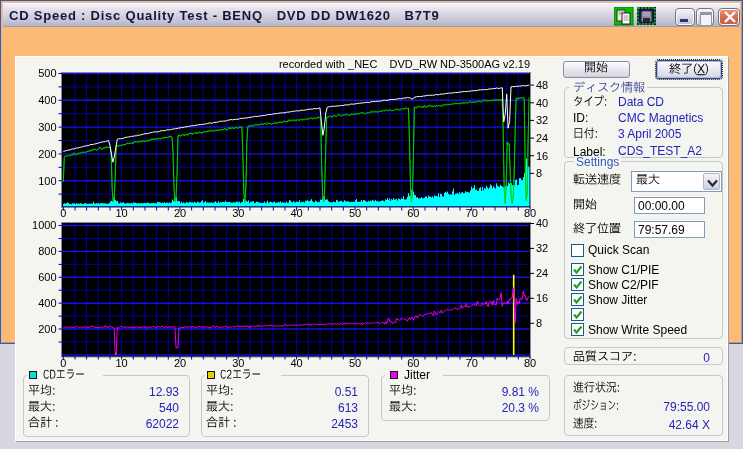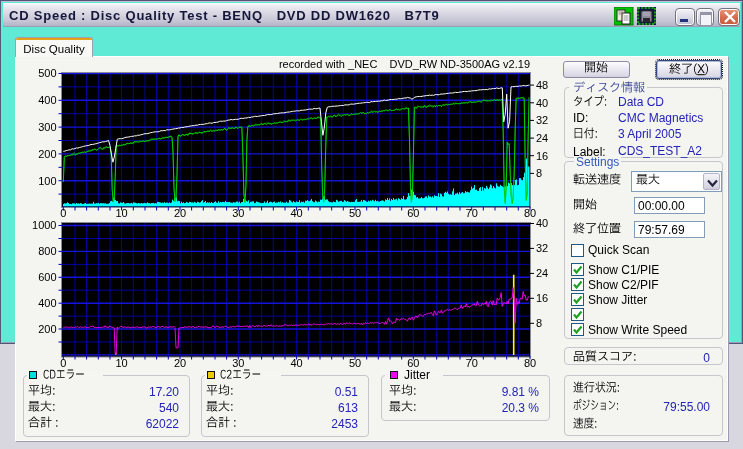--- a/index.html
+++ b/index.html
@@ -1,17 +1,17 @@
 <!DOCTYPE html>
 <html><head><meta charset="utf-8"><style>
 *{margin:0;padding:0;box-sizing:border-box}
 html,body{width:743px;height:449px;overflow:hidden}
 body{font-family:"Liberation Sans",sans-serif;background:#d8d7e0}
 .win{position:absolute;left:0;top:0;width:743px;height:344px;
-  background:#5eead4;border:1px solid #55557a;
+  background:#fdba74;border:1px solid #55557a;
   box-shadow:inset 1px 1px 0 #c0bfd2, inset -1px -1px 0 #9c9bb4}
 .title{position:absolute;left:2px;top:2px;right:2px;height:24px;
   background:linear-gradient(180deg,#fdfdfe 0%,#efeef5 10%,#d8d7e2 45%,#c5c4d4 80%,#b4b3c8 100%);
   border-bottom:1px solid #9d9cb5}
 .title .txt{position:absolute;left:6px;top:5px;font-size:13px;font-weight:bold;color:#16163a;letter-spacing:0.78px;white-space:pre}
 .tbtn{position:absolute;top:5px;height:18px;border-radius:4px;border:1px solid #73727e;
   background:linear-gradient(180deg,#f4f4f9,#d9d8e5 55%,#c3c2d4 95%);box-shadow:inset 0 0 0 1px #fdfdfe}
 .tbtn.min{left:672px;width:20px}.tbtn.max{left:693px;width:18px}
 .tbtn.cls{left:715px;width:22px;background:linear-gradient(180deg,#eb9679,#d5694c 55%,#c95c40)}
 .tbtn.min:after{content:"";position:absolute;left:4px;bottom:3px;width:8px;height:3px;background:#25357c}
@@ -63,21 +63,20 @@
         <rect x="6" y="11" width="7" height="4" fill="#26262e"></rect>
       </svg>
     <div class="tbtn min"></div>
       <div class="tbtn max"></div>
     <div class="tbtn cls">
         <svg width="16" height="14" viewBox="0 0 16 14">
           <path d="M3 2 L13 12 M13 2 L3 12" stroke="#fff" stroke-width="2.4"></path>
         </svg>
       </div>
   </div>
-  <div class="tab">Disc Quality</div>
   <div class="page"></div>
   <svg class="charts" width="743" height="449" viewBox="0 0 743 449">
 <rect x="60.5" y="71.5" width="469" height="135" fill="#000" stroke="#8a8a9a" stroke-width="1"></rect>
 <rect x="60.5" y="221.5" width="469" height="134.5" fill="#000" stroke="#8a8a9a" stroke-width="1"></rect>
 <g clip-path="url(#c1)">
         <path d="M74.0 72.0V206.0 M85.6 72.0V206.0 M97.3 72.0V206.0 M109.0 72.0V206.0 M120.6 72.0V206.0 M132.3 72.0V206.0 M144.0 72.0V206.0 M155.6 72.0V206.0 M167.3 72.0V206.0 M179.0 72.0V206.0 M190.6 72.0V206.0 M202.3 72.0V206.0 M214.0 72.0V206.0 M225.6 72.0V206.0 M237.3 72.0V206.0 M249.0 72.0V206.0 M260.6 72.0V206.0 M272.3 72.0V206.0 M284.0 72.0V206.0 M295.6 72.0V206.0 M307.3 72.0V206.0 M319.0 72.0V206.0 M330.7 72.0V206.0 M342.3 72.0V206.0 M354.0 72.0V206.0 M365.7 72.0V206.0 M377.3 72.0V206.0 M389.0 72.0V206.0 M400.7 72.0V206.0 M412.3 72.0V206.0 M424.0 72.0V206.0 M435.7 72.0V206.0 M447.3 72.0V206.0 M459.0 72.0V206.0 M470.7 72.0V206.0 M482.3 72.0V206.0 M494.0 72.0V206.0 M505.7 72.0V206.0 M517.3 72.0V206.0 M61.0 193.1H529.0 M61.0 166.3H529.0 M61.0 139.5H529.0 M61.0 112.7H529.0 M61.0 85.9H529.0" stroke="#0000a2" fill="none" stroke-width="1"></path>
         <path d="M61.0 179.7H529.0 M61.0 152.9H529.0 M61.0 126.1H529.0 M61.0 99.3H529.0 M61.0 72.5H529.0 M61.0 205.9H529.0" stroke="#1414dc" fill="none" stroke-width="1.4"></path>
       </g>
 <g clip-path="url(#c2)">
         <path d="M74.0 222.0V355.0 M85.6 222.0V355.0 M97.3 222.0V355.0 M109.0 222.0V355.0 M120.6 222.0V355.0 M132.3 222.0V355.0 M144.0 222.0V355.0 M155.6 222.0V355.0 M167.3 222.0V355.0 M179.0 222.0V355.0 M190.6 222.0V355.0 M202.3 222.0V355.0 M214.0 222.0V355.0 M225.6 222.0V355.0 M237.3 222.0V355.0 M249.0 222.0V355.0 M260.6 222.0V355.0 M272.3 222.0V355.0 M284.0 222.0V355.0 M295.6 222.0V355.0 M307.3 222.0V355.0 M319.0 222.0V355.0 M330.7 222.0V355.0 M342.3 222.0V355.0 M354.0 222.0V355.0 M365.7 222.0V355.0 M377.3 222.0V355.0 M389.0 222.0V355.0 M400.7 222.0V355.0 M412.3 222.0V355.0 M424.0 222.0V355.0 M435.7 222.0V355.0 M447.3 222.0V355.0 M459.0 222.0V355.0 M470.7 222.0V355.0 M482.3 222.0V355.0 M494.0 222.0V355.0 M505.7 222.0V355.0 M517.3 222.0V355.0 M61.0 341.0H529.0 M61.0 315.1H529.0 M61.0 289.2H529.0 M61.0 263.4H529.0 M61.0 237.5H529.0" stroke="#0000a2" fill="none" stroke-width="1"></path>
@@ -220,26 +219,27 @@
     </div>
   <div class="chk" style="left:570px;top:322px">
       <svg width="12" height="12" viewBox="0 0 12 12">
         <path d="M2 5.5 L4.5 8.5 L9.5 2.5" fill="none" stroke="#21a121" stroke-width="2.2"></path>
       </svg>
     </div>
   <div class="lbl" style="left:587px;top:322px">Show Write Speed</div>
 
   <div class="val" style="left:600px;top:350px;width:109px">0</div>
   <div class="val" style="left:600px;top:399px;width:109px">79:55.00</div>
+  <div class="val" style="left:600px;top:417px;width:109px">42.64 X</div>
 
   <div class="sw" style="left:28px;top:369.5px;background:#00e0e0"></div>
   <div class="sw" style="left:206px;top:369.5px;background:#e8cc00"></div>
   <div class="sw" style="left:389px;top:369.5px;background:#f000f0"></div>
   <div class="lbl" style="left:403px;top:367px">Jitter</div>
-  <div class="val" style="left:100px;top:384px;width:78px">17.20</div>
+  <div class="val" style="left:100px;top:384px;width:78px">12.93</div>
   <div class="val" style="left:100px;top:400px;width:78px">540</div>
   <div class="val" style="left:100px;top:416px;width:78px">62022</div>
   <div class="val" style="left:279px;top:384px;width:78px">0.51</div>
   <div class="val" style="left:279px;top:400px;width:78px">613</div>
   <div class="val" style="left:279px;top:416px;width:78px">2453</div>
   <div class="val" style="left:460px;top:384px;width:78px">9.81 %</div>
   <div class="val" style="left:460px;top:400px;width:78px">20.3 %</div>
 
   <div class="jl" style="left:572px;top:80.5px">
       <svg width="73" height="15" viewBox="0 0 73 15" style="display:block;overflow:visible">

